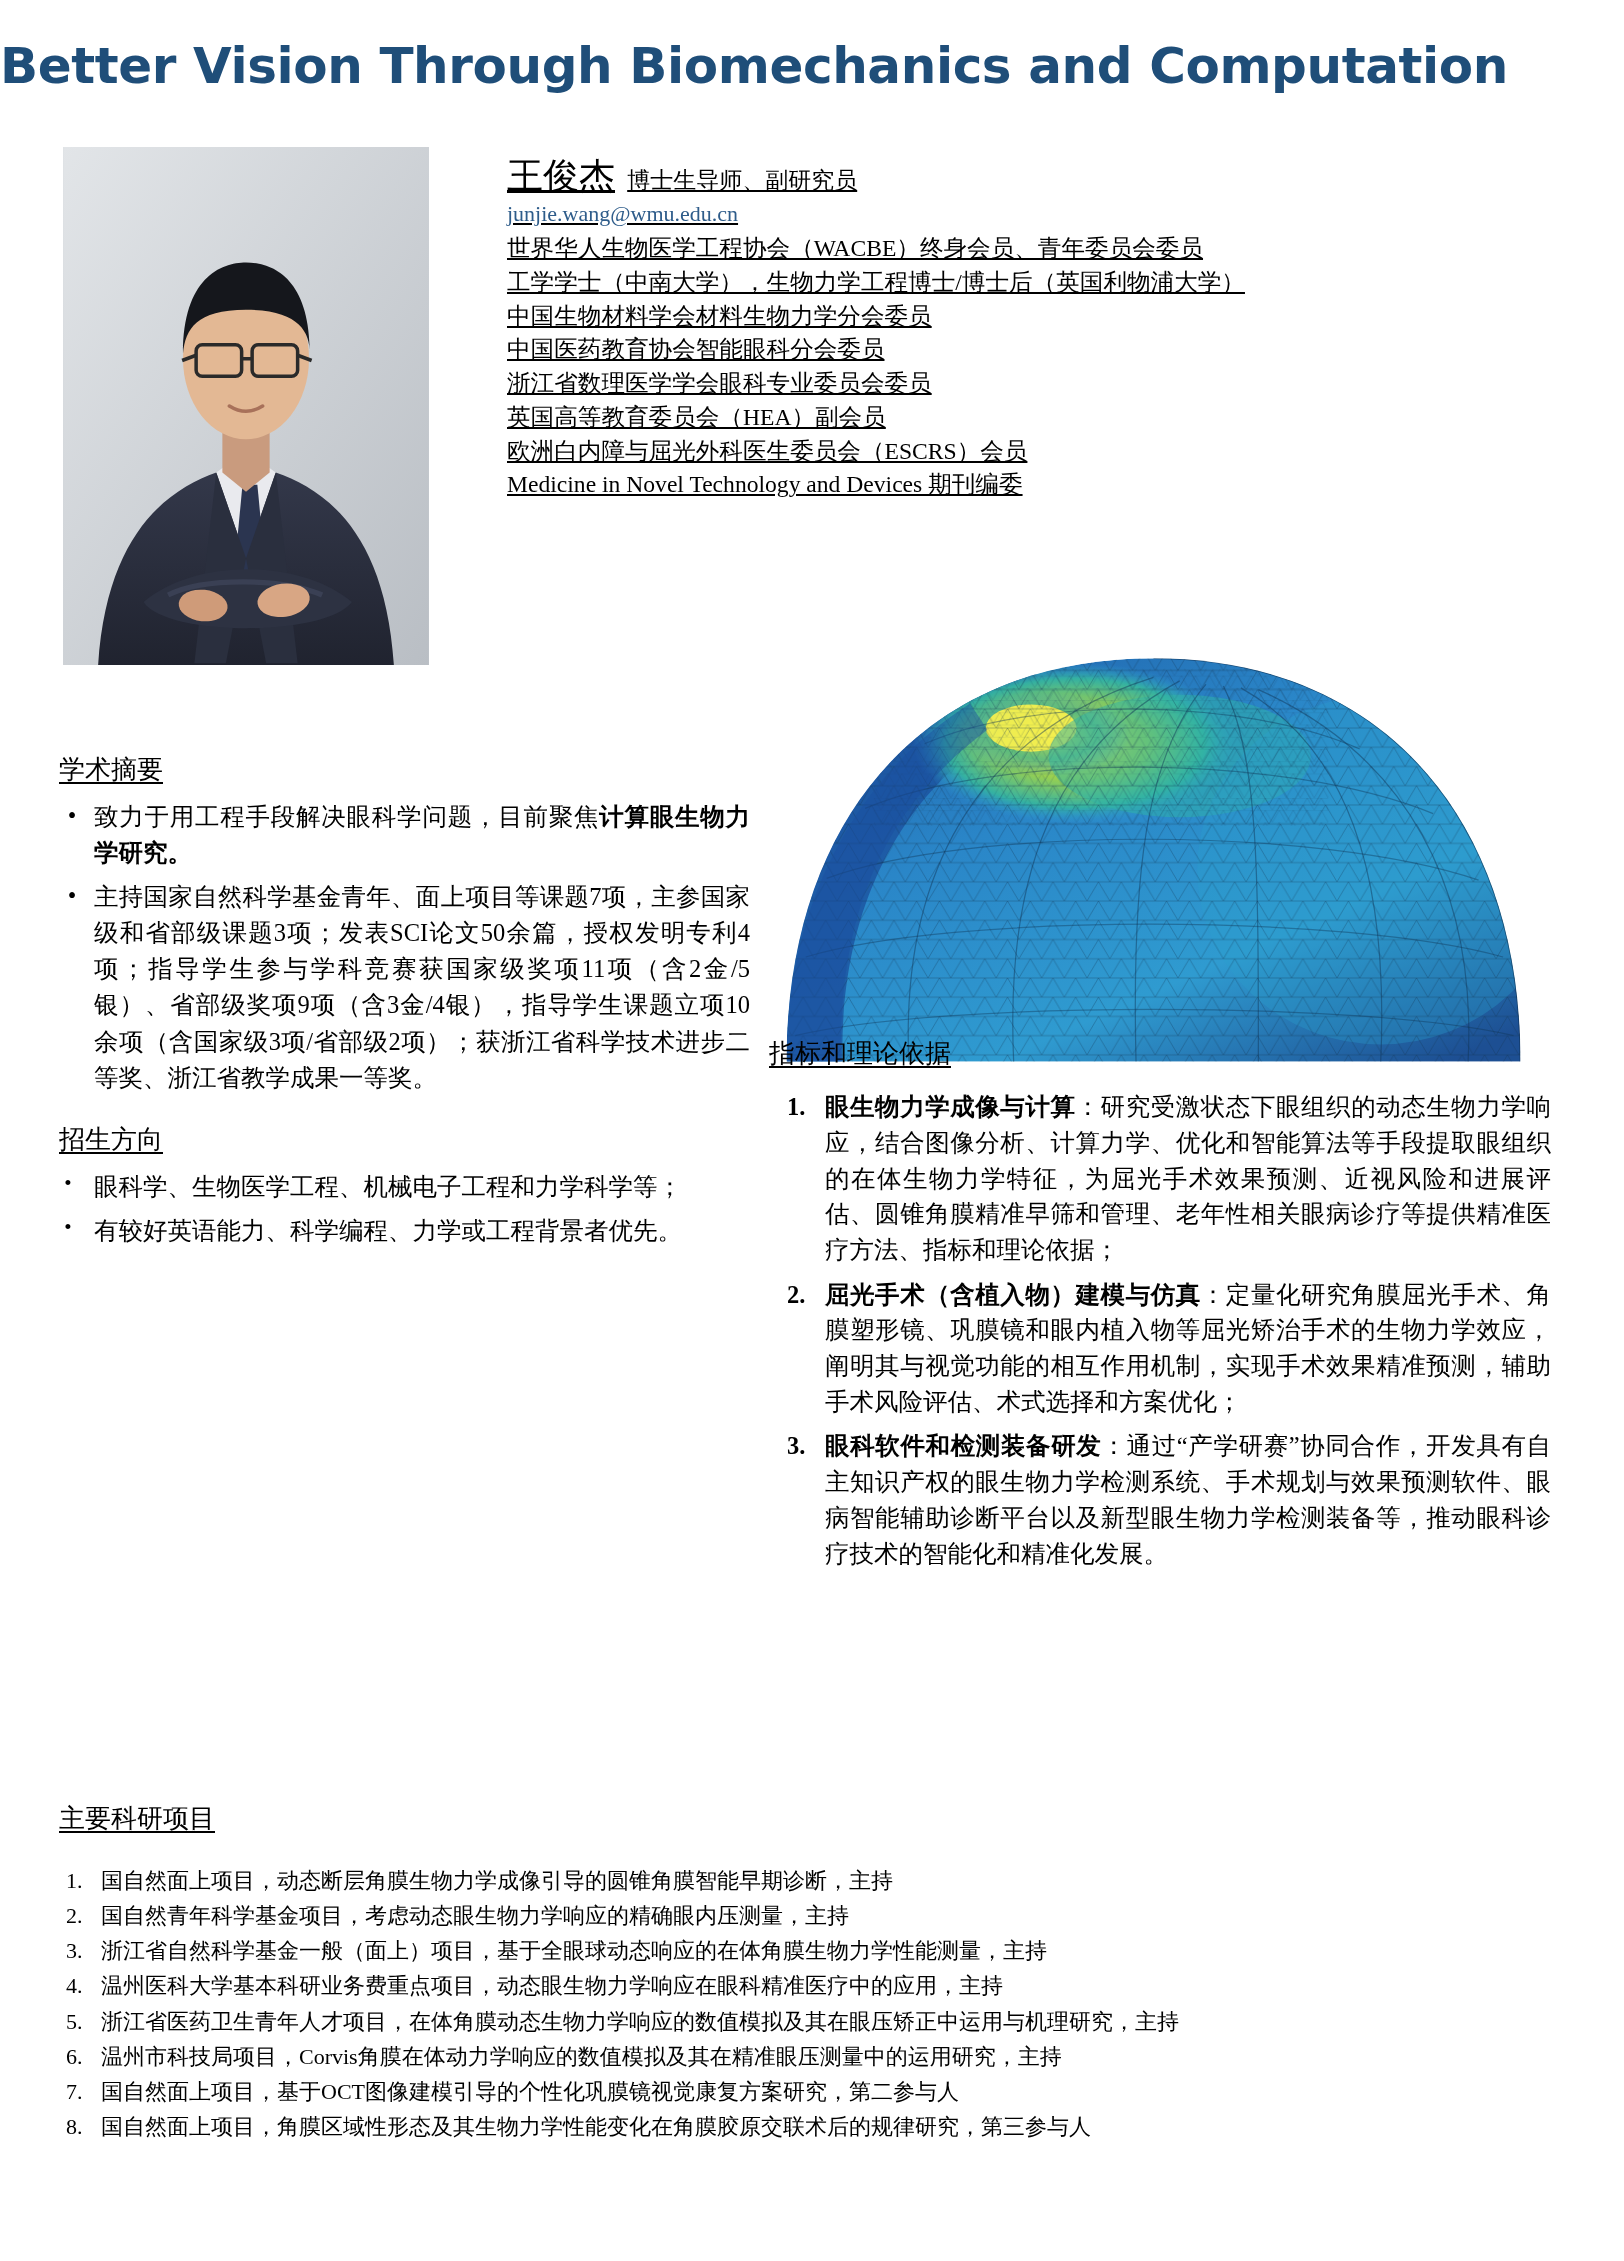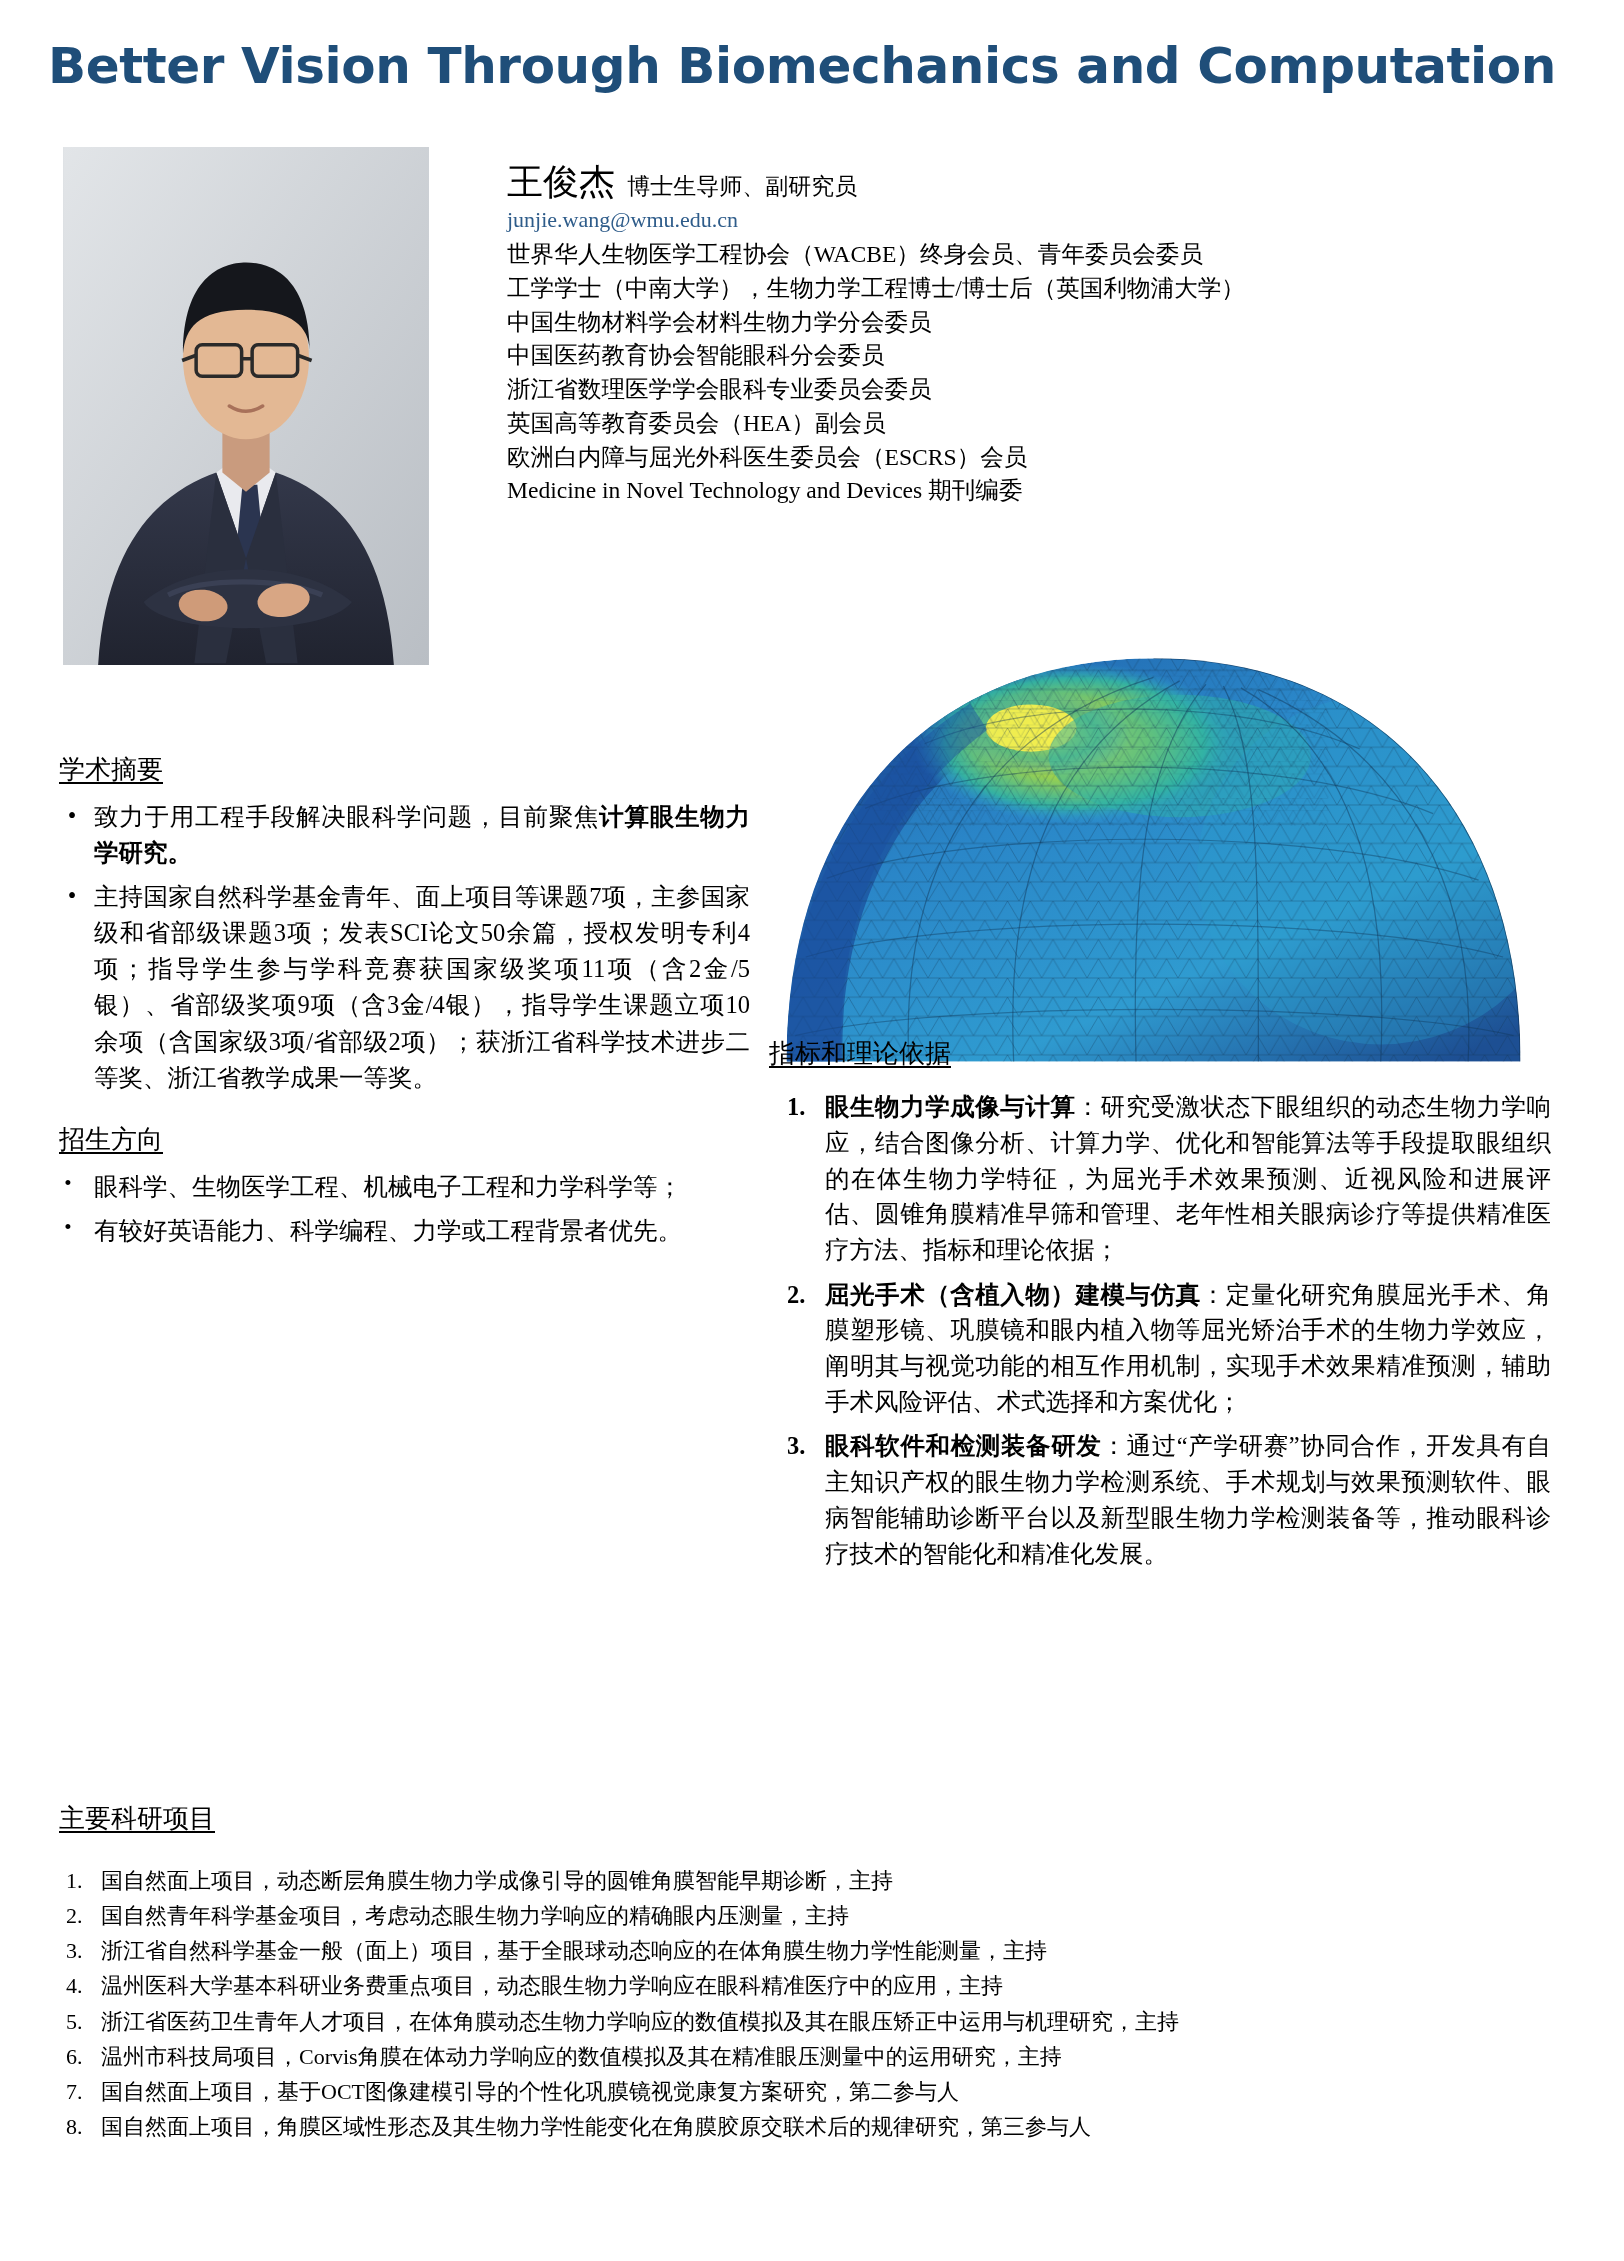--- a/index.html
+++ b/index.html
@@ -22,21 +22,21 @@
     padding: 0;
     box-sizing: border-box;
   }
 
   
   .title {
     position: absolute;
     top: 37px;
     left: 0;
     width: 1556px;
-    text-align: right;
+    text-align: left;
     font-family: "DejaVu Sans", "Liberation Sans", sans-serif;
     font-weight: bold;
     font-size: 50px;
     letter-spacing: -0.4px;
     color: #1F4E79;
     white-space: nowrap;
   }
 
   
   .portrait {
@@ -45,23 +45,24 @@
     left: 63px;
     width: 366px;
     height: 518px;
     overflow: hidden;
     background: #cfd3d8;
   }
   .portrait svg { display: block; }
 
   .header-info {
     position: absolute;
-    top: 158px;
+    top: 152px;
     left: 507px;
     width: 1058px;
+    text-decoration: underline;
   }
   .name-line {
     display: flex;
     align-items: baseline;
     gap: 12.2px;
   }
   .name {
     font-size: 36px;
     font-family: "Liberation Serif", serif;
     color: #000;

